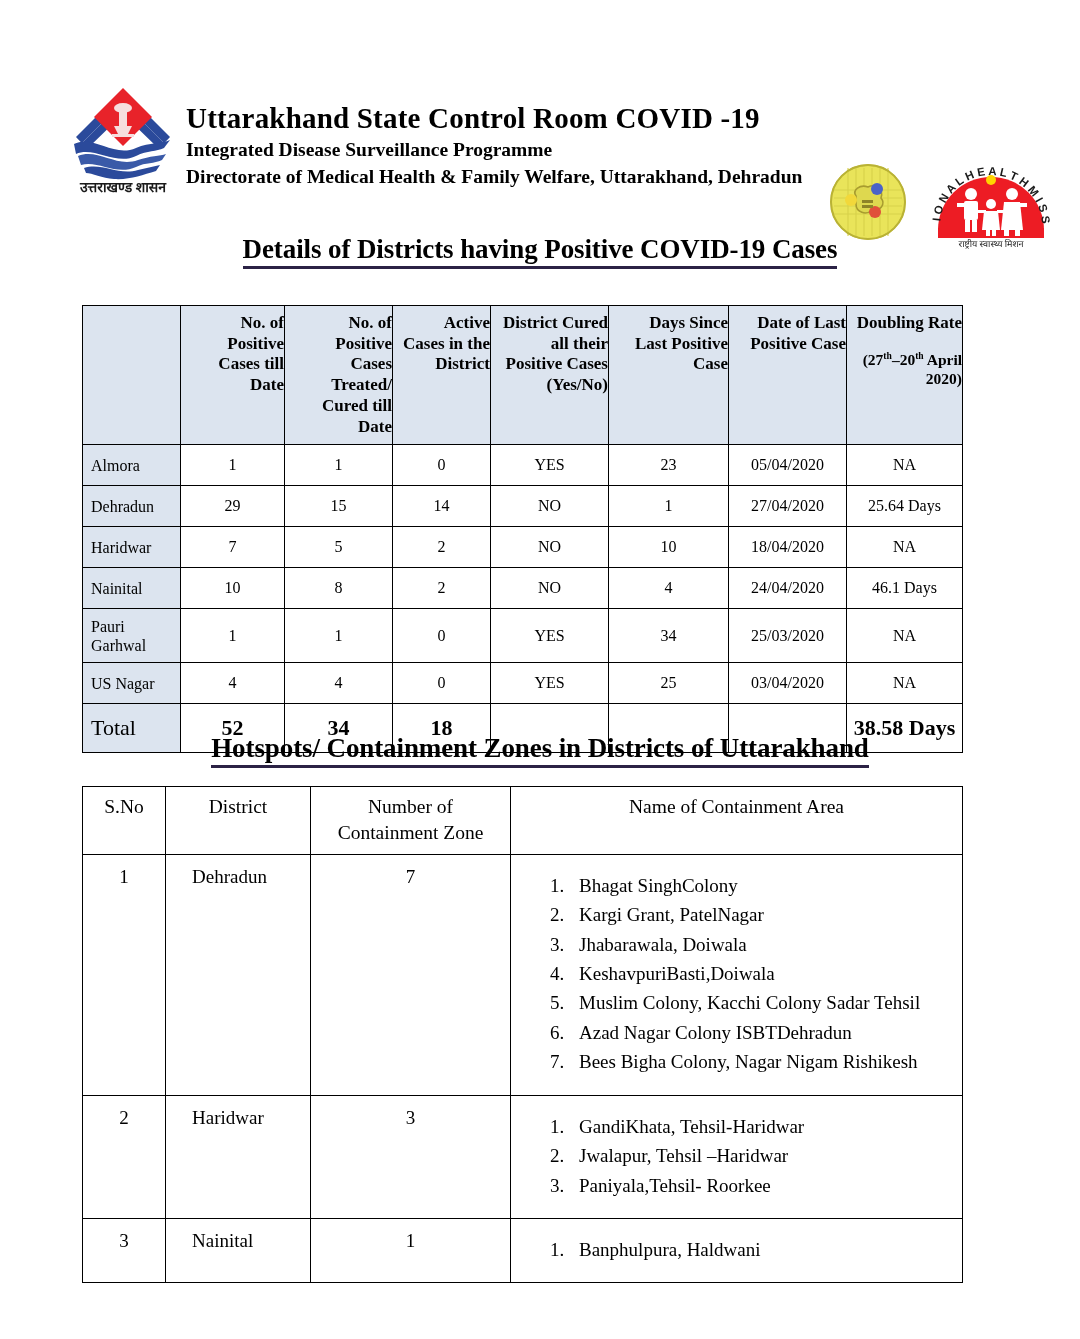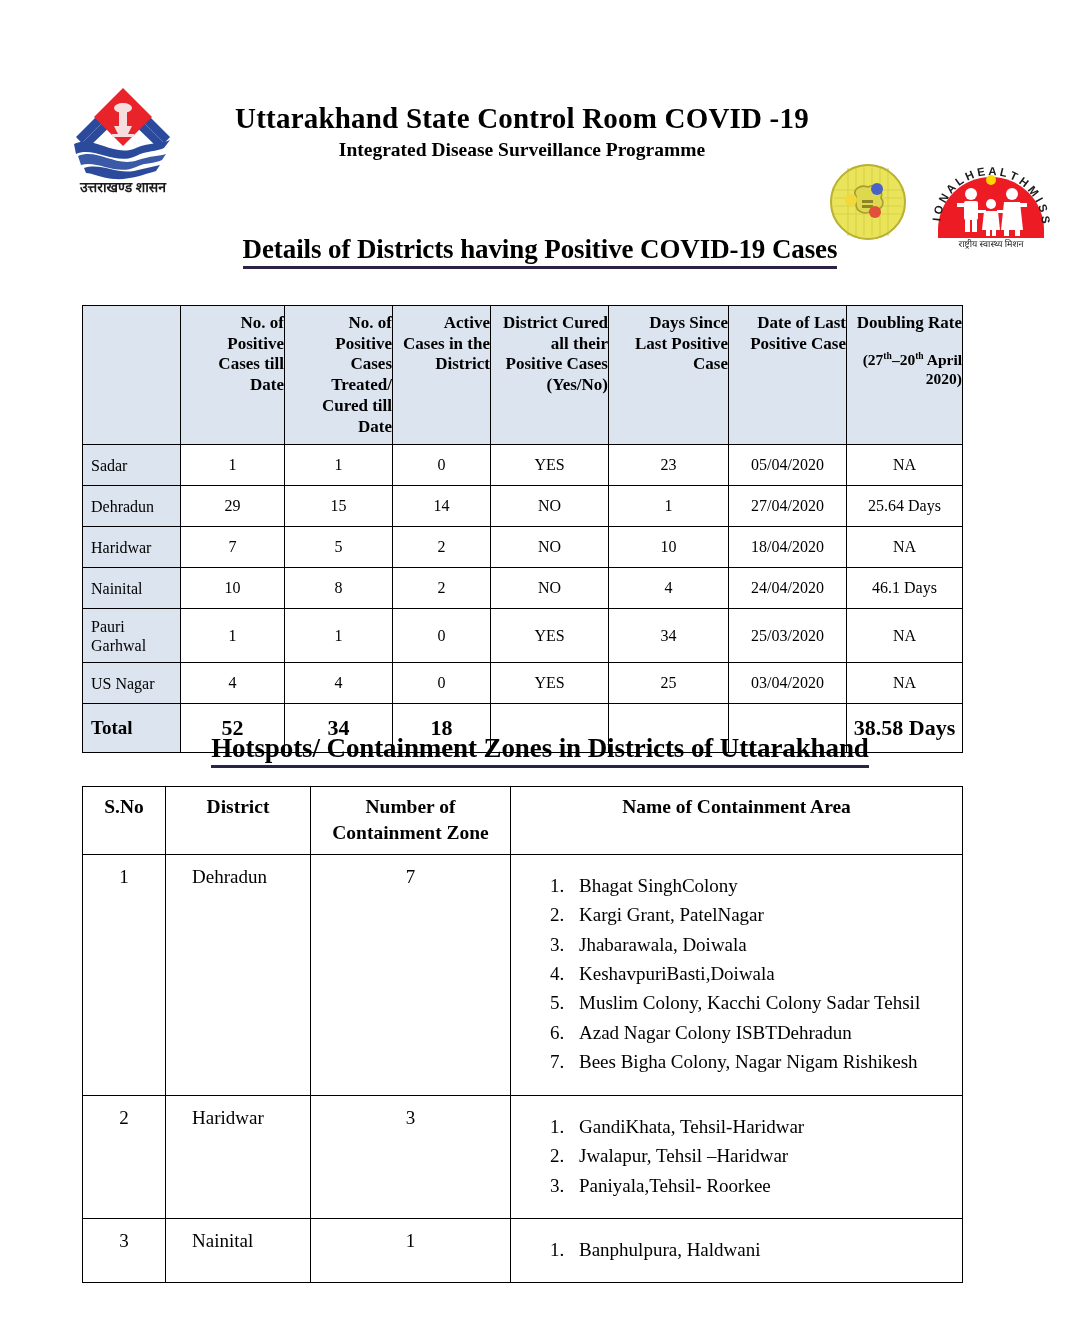--- a/index.html
+++ b/index.html
@@ -31,21 +31,21 @@
     width: 118px;
     height: 118px;
   }
   .emblem-left svg { display: block; }
 
   .title-block {
     position: absolute;
     left: 186px;
     top: 30px;
     width: 672px;
-    text-align: center;
+    text-align: left;
   }
   .doc-title {
     font-size: 29px;
     font-weight: bold;
     letter-spacing: 0.2px;
     line-height: 1.12;
     white-space: nowrap;
   }
   .doc-sub1 {
     font-size: 19.5px;
@@ -131,42 +131,42 @@
     background: #ffffff;
   }
   .table1 tr.row-std td { height: 32px; }
   .table1 tr.row-tall td { height: 45px; }
   .table1 tr.total td {
     font-weight: bold;
     font-size: 22px;
     height: 40px;
   }
   .table1 tr.total td.district {
-    font-weight: bold;
-    font-size: 19px;
+    font-weight: normal;
+    font-size: 22px;
   }
   .sup { font-size: 0.62em; vertical-align: super; }
   .dr-note { font-size: 15.5px; line-height: 1.25; display: block; margin-top: 16px; }
 
   
   .table2 {
     position: absolute;
     left: 82px;
     top: 786px;
     width: 880px;
     border-collapse: collapse;
     table-layout: fixed;
     font-size: 19px;
   }
   .table2 th, .table2 td {
     border: 1px solid #000000;
     padding: 0;
   }
   .table2 thead th {
-    font-weight: bold;
+    font-weight: normal;
     font-size: 19.5px;
     text-align: center;
     line-height: 1.35;
     padding: 7px 4px;
     vertical-align: top;
   }
   .table2 td.sno,
   .table2 td.dist,
   .table2 td.cnt {
     text-align: center;
@@ -212,20 +212,21 @@
       <path d="M50 46 L68 46 L64 54 L54 54 Z" fill="#f6dede"></path>
       <rect x="48" y="54" width="22" height="3" fill="#f6dede"></rect>
 
       <text x="59" y="112" font-family="'Liberation Serif',serif" font-size="14" font-weight="bold" fill="#1a1a1a" text-anchor="middle">उत्तराखण्ड शासन</text>
     </svg>
   </div>
 
   <div class="title-block">
     <div class="doc-title">Uttarakhand State Control Room COVID -19</div>
     <div class="doc-sub1">Integrated Disease Surveillance Programme</div>
+    <div class="doc-sub2">Directorate of Medical Health &amp; Family Welfare, Uttarakhand, Dehradun</div>
   </div>
 
   <div class="logo-idsp">
     <svg viewBox="0 0 84 84" width="84" height="84">
       <circle cx="42" cy="42" r="37" fill="#e9e45a"></circle>
       <circle cx="42" cy="42" r="37" fill="none" stroke="#c9c23a" stroke-width="1.4"></circle>
       <g stroke="#d8d14a" stroke-width="1.1" fill="none">
         <path d="M8 30 H76 M8 38 H76 M8 46 H76 M8 54 H76"></path>
         <path d="M22 8 V76 M30 8 V76 M38 8 V76 M46 8 V76 M54 8 V76 M62 8 V76"></path>
       </g>
@@ -300,21 +301,21 @@
       <th>Days Since Last Positive Case</th>
       <th>Date of Last Positive Case</th>
       <th>
         <span>Doubling Rate</span>
         <span class="dr-note"><span>(27</span><span class="sup">th</span><span>–20</span><span class="sup">th</span><span> April 2020)</span></span>
       </th>
     </tr>
   </thead>
   <tbody>
     <tr class="row-std">
-      <td class="district">Sadar</td>
+      <td class="district">Almora</td>
       <td class="num">1</td>
       <td class="num">1</td>
       <td class="num">0</td>
       <td class="num">YES</td>
       <td class="num">23</td>
       <td class="num">05/04/2020</td>
       <td class="num">NA</td>
     </tr>
     <tr class="row-std">
       <td class="district">Dehradun</td>

